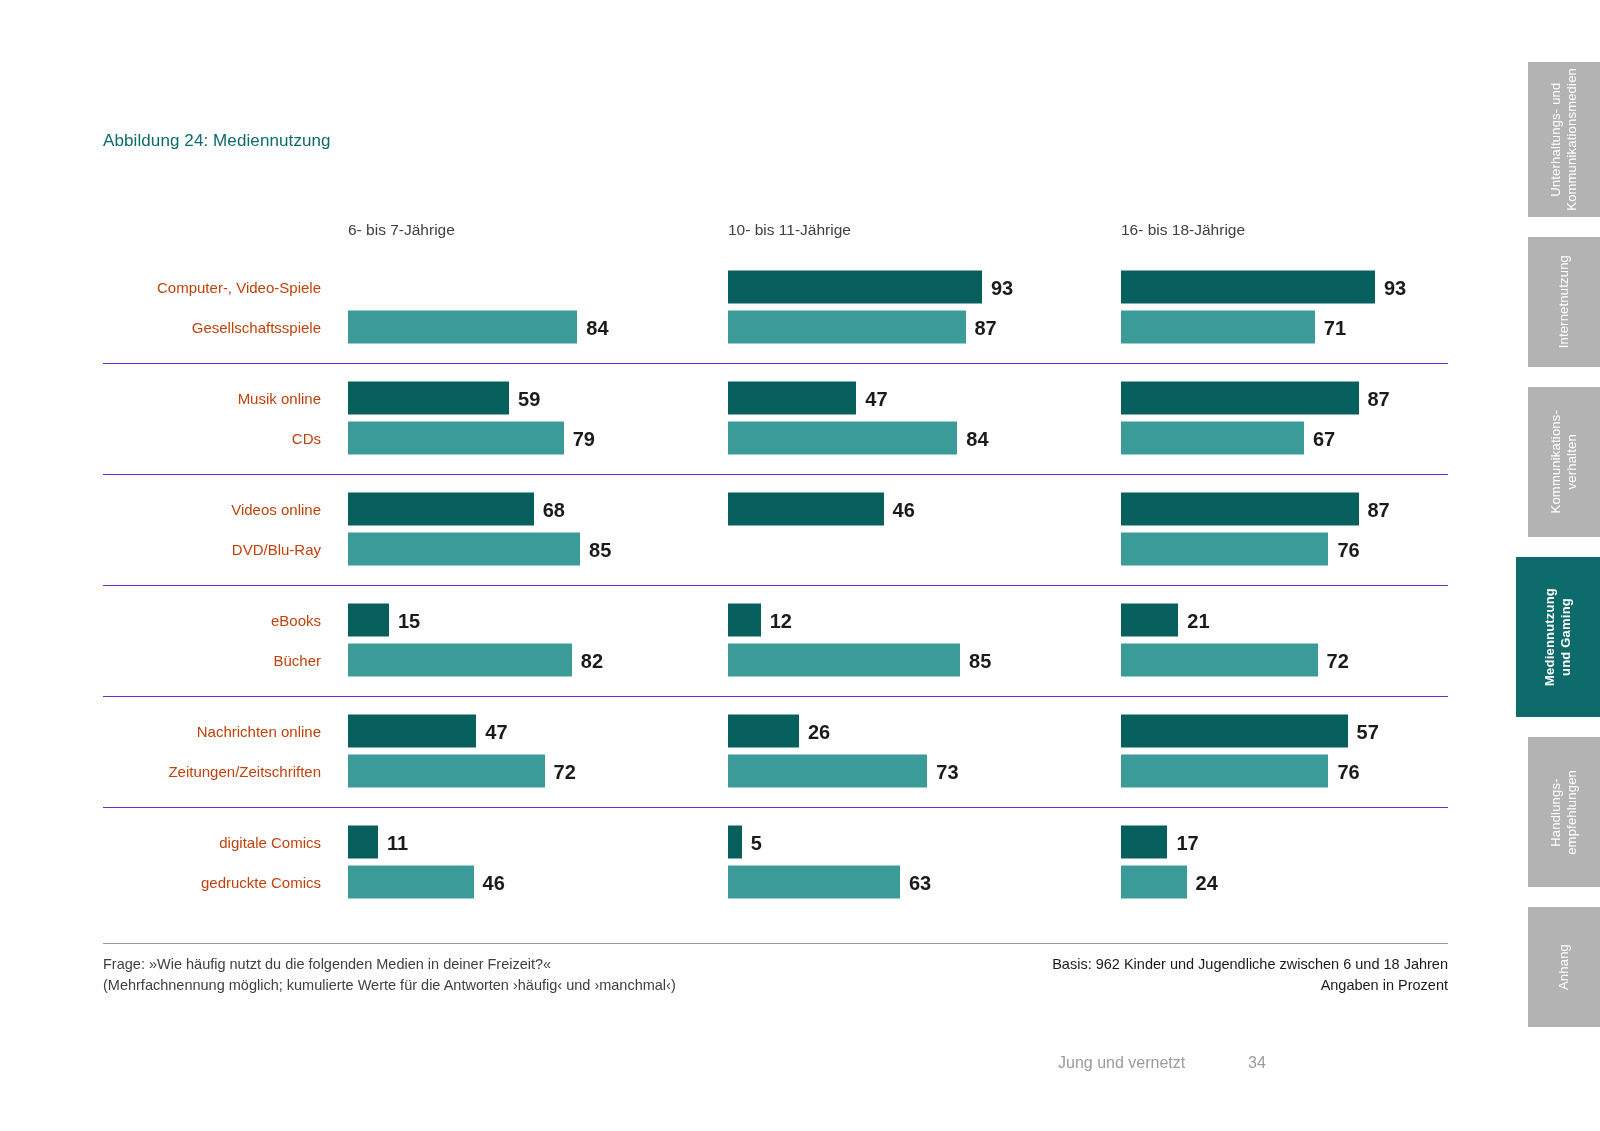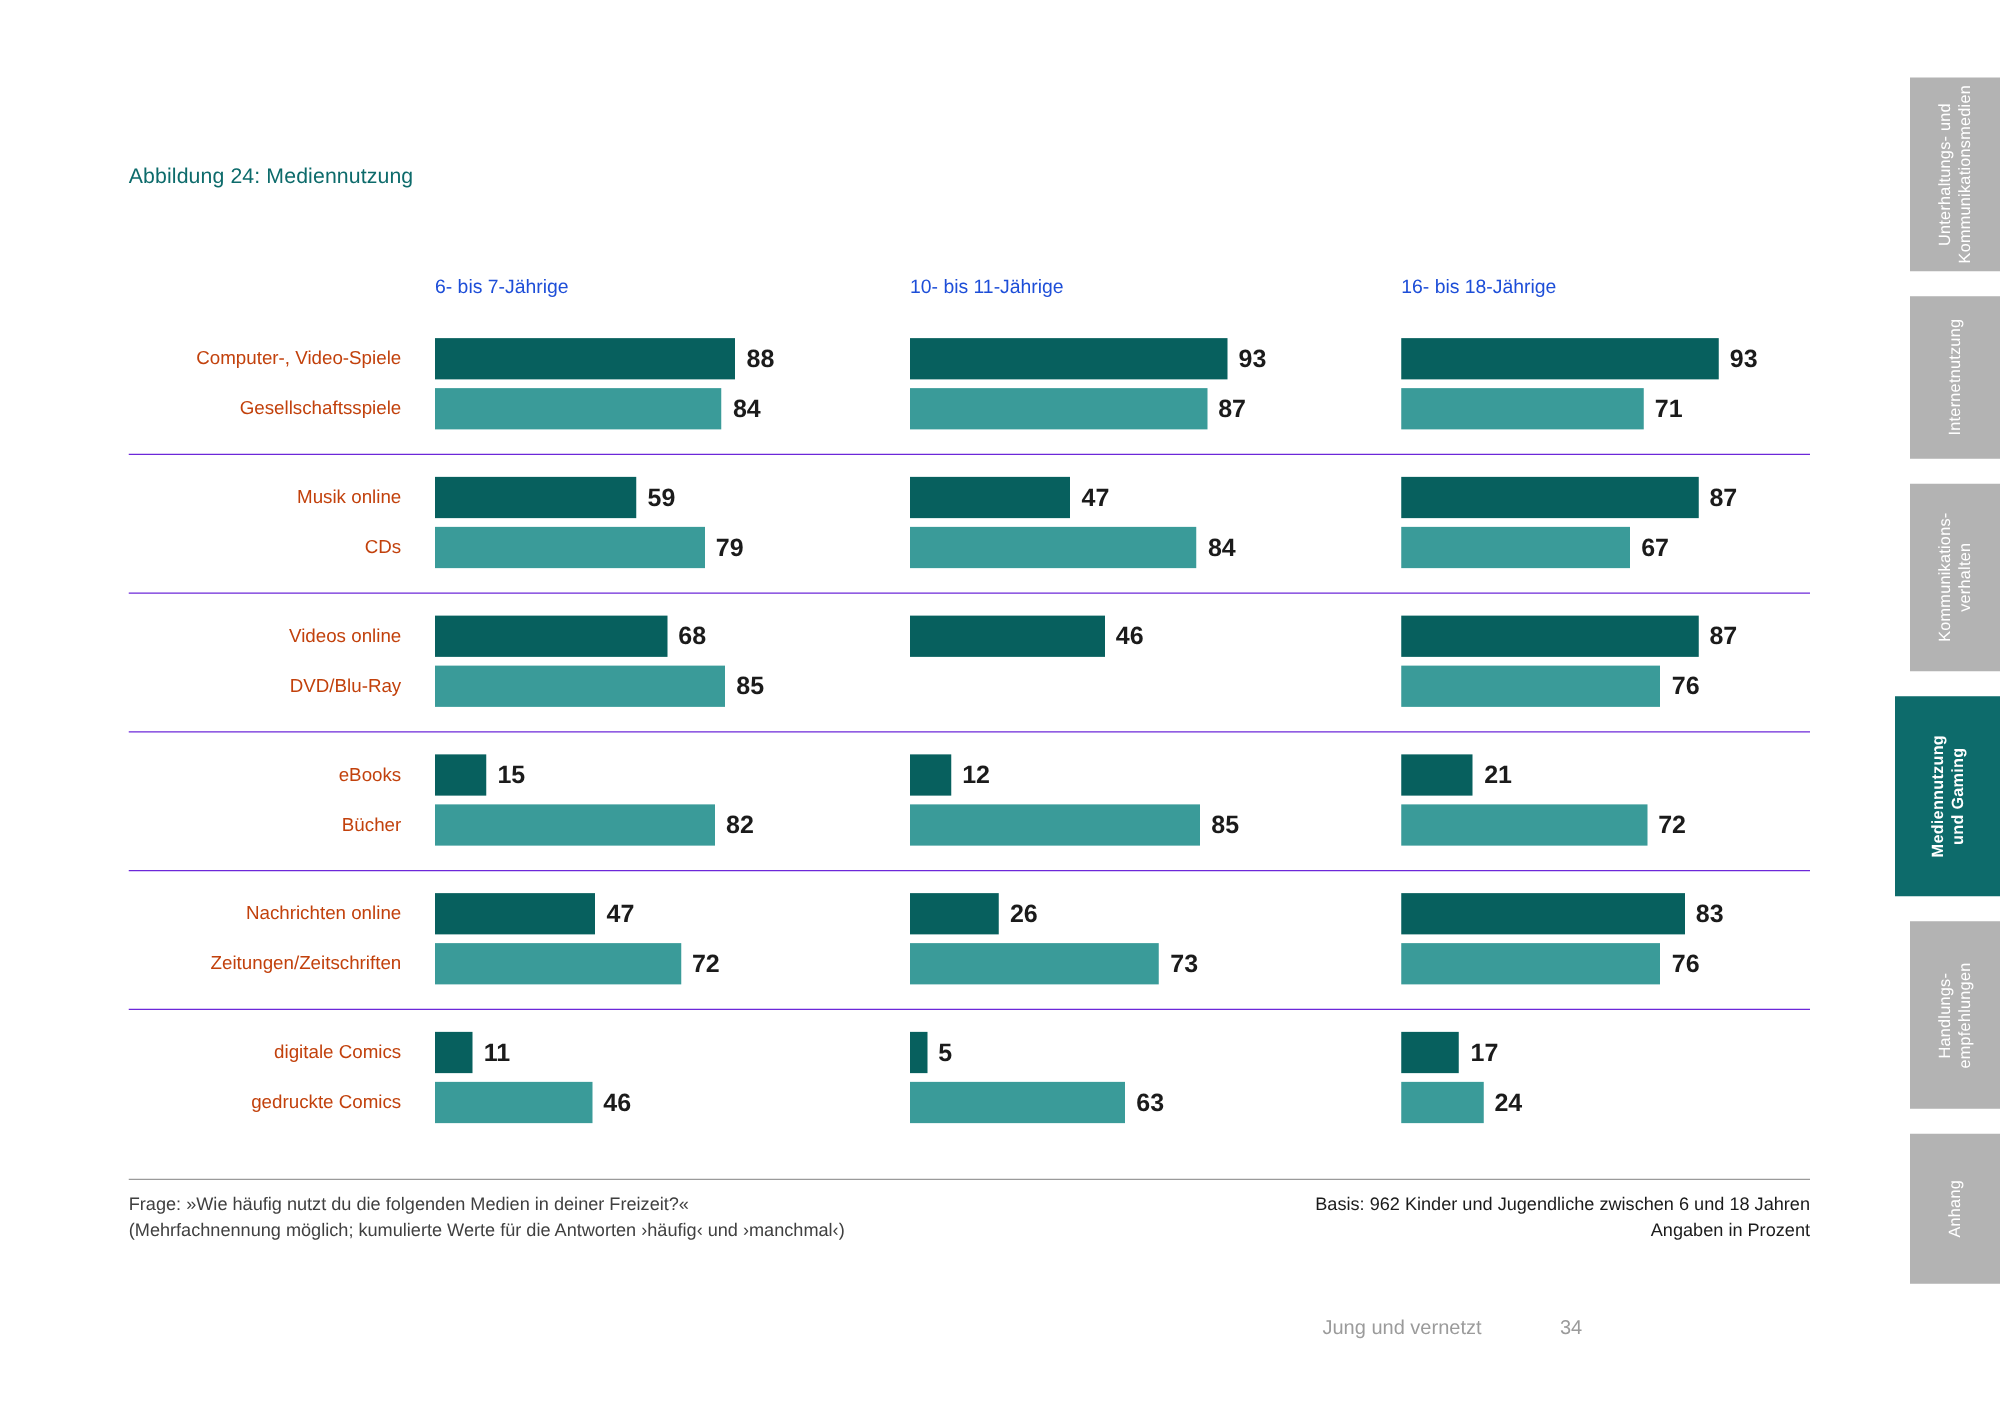--- a/index.html
+++ b/index.html
@@ -44,21 +44,21 @@
   }
 
   .col-headers {
     position: relative;
     height: 38px;
   }
   .col-header {
     position: absolute;
     top: 6px;
     font-size: 15.5px;
-    color: #1d4ed8;
+    color: #404040;
     white-space: nowrap;
   }
 
   .group {
     position: relative;
     border-top: 1px solid #6d28d9;
   }
   .group:first-of-type {
     border-top: none;
   }
@@ -225,24 +225,20 @@
     <div class="col-headers">
         <div class="col-header" style="left: 245px;">6- bis 7-Jährige</div>
         <div class="col-header" style="left: 625px;">10- bis 11-Jährige</div>
         <div class="col-header" style="left: 1018px;">16- bis 18-Jährige</div>
       </div>
     <div id="groups-host">
         <div class="group">
           <div class="group-inner">
             <div class="row">
               <div class="row-label">Computer-, Video-Spiele</div>
-              <div class="cell c0">
-                <span class="bar dark" style="width: 240.24px; background: rgb(7, 96, 94);"></span>
-                <span class="bar-value">88</span>
-              </div>
               <div class="cell c1">
                 <span class="bar dark" style="width: 253.89px; background: rgb(7, 96, 94);"></span>
                 <span class="bar-value">93</span>
               </div>
               <div class="cell c2">
                 <span class="bar dark" style="width: 253.89px; background: rgb(7, 96, 94);"></span>
                 <span class="bar-value">93</span>
               </div>
             </div>
             <div class="row">
@@ -367,21 +363,21 @@
               <div class="cell c0">
                 <span class="bar dark" style="width: 128.31px; background: rgb(7, 96, 94);"></span>
                 <span class="bar-value">47</span>
               </div>
               <div class="cell c1">
                 <span class="bar dark" style="width: 70.98px; background: rgb(7, 96, 94);"></span>
                 <span class="bar-value">26</span>
               </div>
               <div class="cell c2">
                 <span class="bar dark" style="width: 226.59px; background: rgb(7, 96, 94);"></span>
-                <span class="bar-value">83</span>
+                <span class="bar-value">57</span>
               </div>
             </div>
             <div class="row">
               <div class="row-label">Zeitungen/Zeitschriften</div>
               <div class="cell c0">
                 <span class="bar light" style="width: 196.56px; background: rgb(58, 155, 153);"></span>
                 <span class="bar-value">72</span>
               </div>
               <div class="cell c1">
                 <span class="bar light" style="width: 199.29px; background: rgb(58, 155, 153);"></span>

